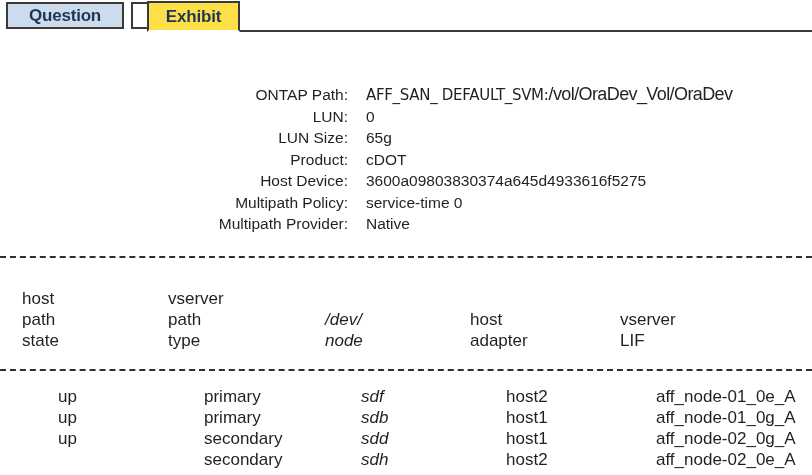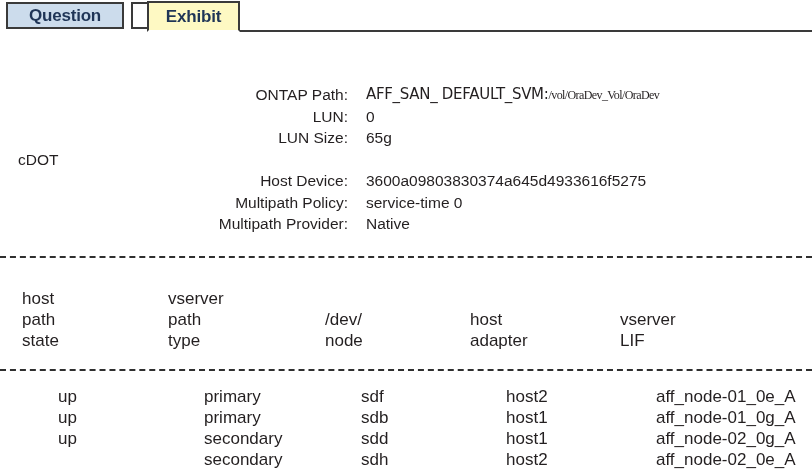--- a/index.html
+++ b/index.html
@@ -41,21 +41,21 @@
     border: 2px solid #3a3a3a;
   }
   .tab-question {
     left: 6px;
     width: 118px;
     background: #ccdcec;
   }
   .tab-exhibit {
     left: 147px;
     width: 93px;
-    background: #fef9c3;
+    background: #fde047;
     border-bottom: 2px solid #ffffff;
     height: 31px;
     top: 1px;
     z-index: 3;
   }
   .tab-stub {
     position: absolute;
     left: 131px;
     top: 2px;
     width: 28px;
@@ -109,22 +109,22 @@
   .prop-value {
     padding-left: 18px;
     color: #231f20;
   }
   .prop-value.mono-path {
     font-family: "DejaVu Sans", sans-serif;
     font-size: 15px;
     letter-spacing: -0.3px;
   }
   .path-tail {
-    font-family: Liberation Serif, serif;
-    font-size: 12px;
+    font-family: Liberation Sans, sans-serif;
+    font-size: 18px;
     letter-spacing: -0.6px;
   }
 
   
   .dashed {
     position: absolute;
     left: 0;
     width: 812px;
     height: 0;
     border-top: 2px dashed #2f2f2f;
@@ -147,21 +147,21 @@
     position: relative;
     height: 21px;
     white-space: nowrap;
   }
   .pcell {
     position: absolute;
     top: 0;
   }
   .c0 { left: 22px; }
   .c1 { left: 168px; }
-  .c2 { left: 325px; }
+  .c2 { left: 325px; font-style: italic; }
   .c3 { left: 470px; }
   .c4 { left: 620px; }
 </style>
 </head>
 <body>
 
 <div class="tabstrip">
   <div class="tab-stub"></div>
   <div class="tab-rule"></div>
   <div class="tab-rule-right-cap"></div>
@@ -186,20 +186,21 @@
     <div class="prop-label">LUN:</div>
     <div class="prop-value">0</div>
   </div>
 
   <div class="prop-row">
     <div class="prop-label">LUN Size:</div>
     <div class="prop-value">65g</div>
   </div>
 
   <div class="prop-row">
+    <div class="prop-label">Product:</div>
     <div class="prop-value">cDOT</div>
   </div>
 
   <div class="prop-row">
     <div class="prop-label">Host Device:</div>
     <div class="prop-value">3600a09803830374a645d4933616f5275</div>
   </div>
 
   <div class="prop-row">
     <div class="prop-label">Multipath Policy:</div>

